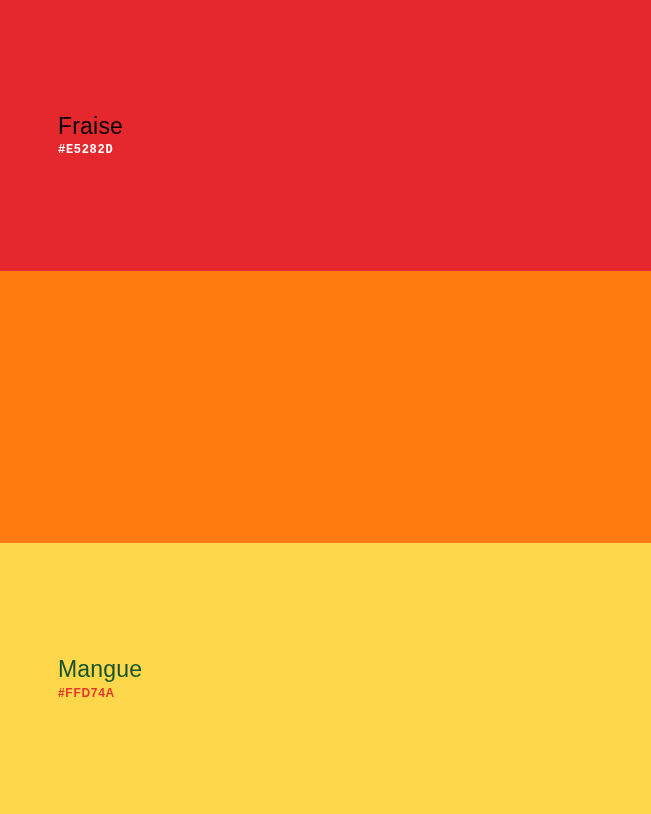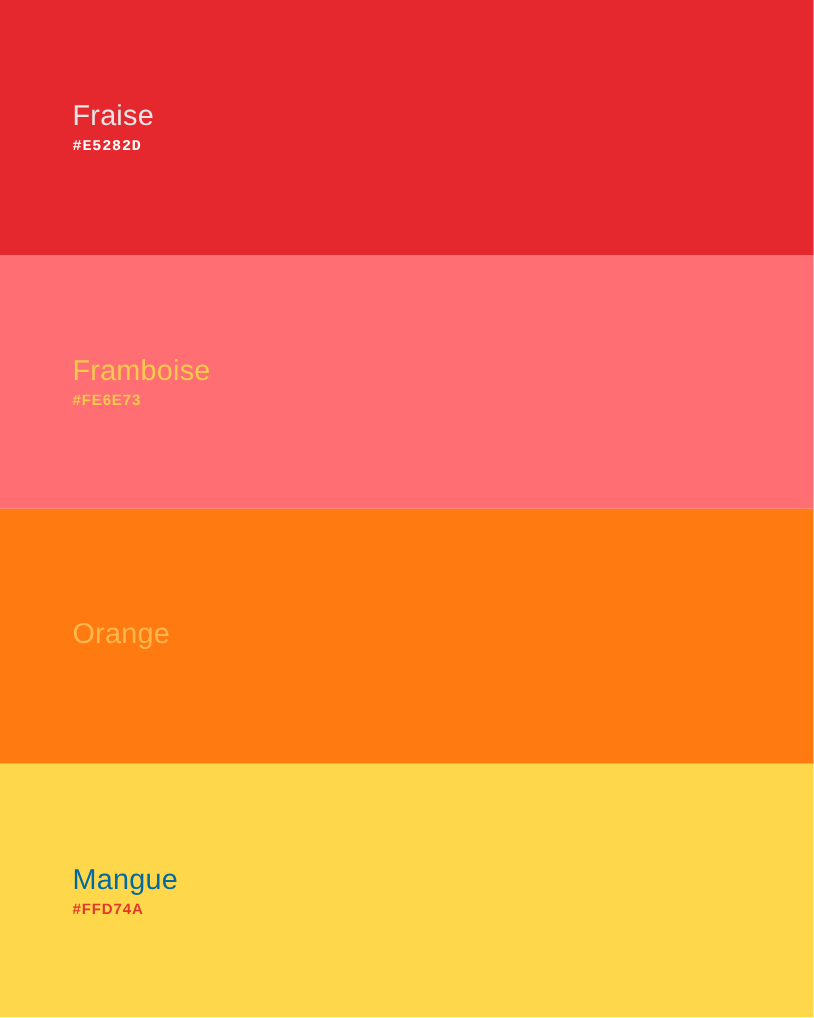--- a/index.html
+++ b/index.html
@@ -50,27 +50,22 @@
     line-height: 1.15;
     letter-spacing: 0.7px;
     white-space: nowrap;
   }
 </style>
 </head>
 <body>
 
 <div id="palette">
     <div class="swatch" style="background-color: rgb(229, 40, 45);">
-      <div class="swatch-name" style="color: #e5e5e5;">Fraise</div>
+      <div class="swatch-name" style="color: #000000;">Fraise</div>
       <div class="swatch-hex" style="color: #ffffff; font-family: Liberation Mono, monospace;">#E5282D</div>
     </div>
-    <div class="swatch" style="background-color: rgb(254, 110, 115);">
-      <div class="swatch-name" style="color: rgb(247, 200, 78);">Framboise</div>
-      <div class="swatch-hex" style="color: rgb(247, 200, 78);">#FE6E73</div>
-    </div>
     <div class="swatch" style="background-color: rgb(255, 122, 17);">
-      <div class="swatch-name" style="color: rgb(255, 184, 77);">Orange</div>
     </div>
     <div class="swatch" style="background-color: rgb(255, 215, 74);">
-      <div class="swatch-name" style="color: #0369a1;">Mangue</div>
+      <div class="swatch-name" style="color: #14532d;">Mangue</div>
       <div class="swatch-hex" style="color: rgb(229, 56, 45);">#FFD74A</div>
     </div>
   </div>
 
 </body></html>

